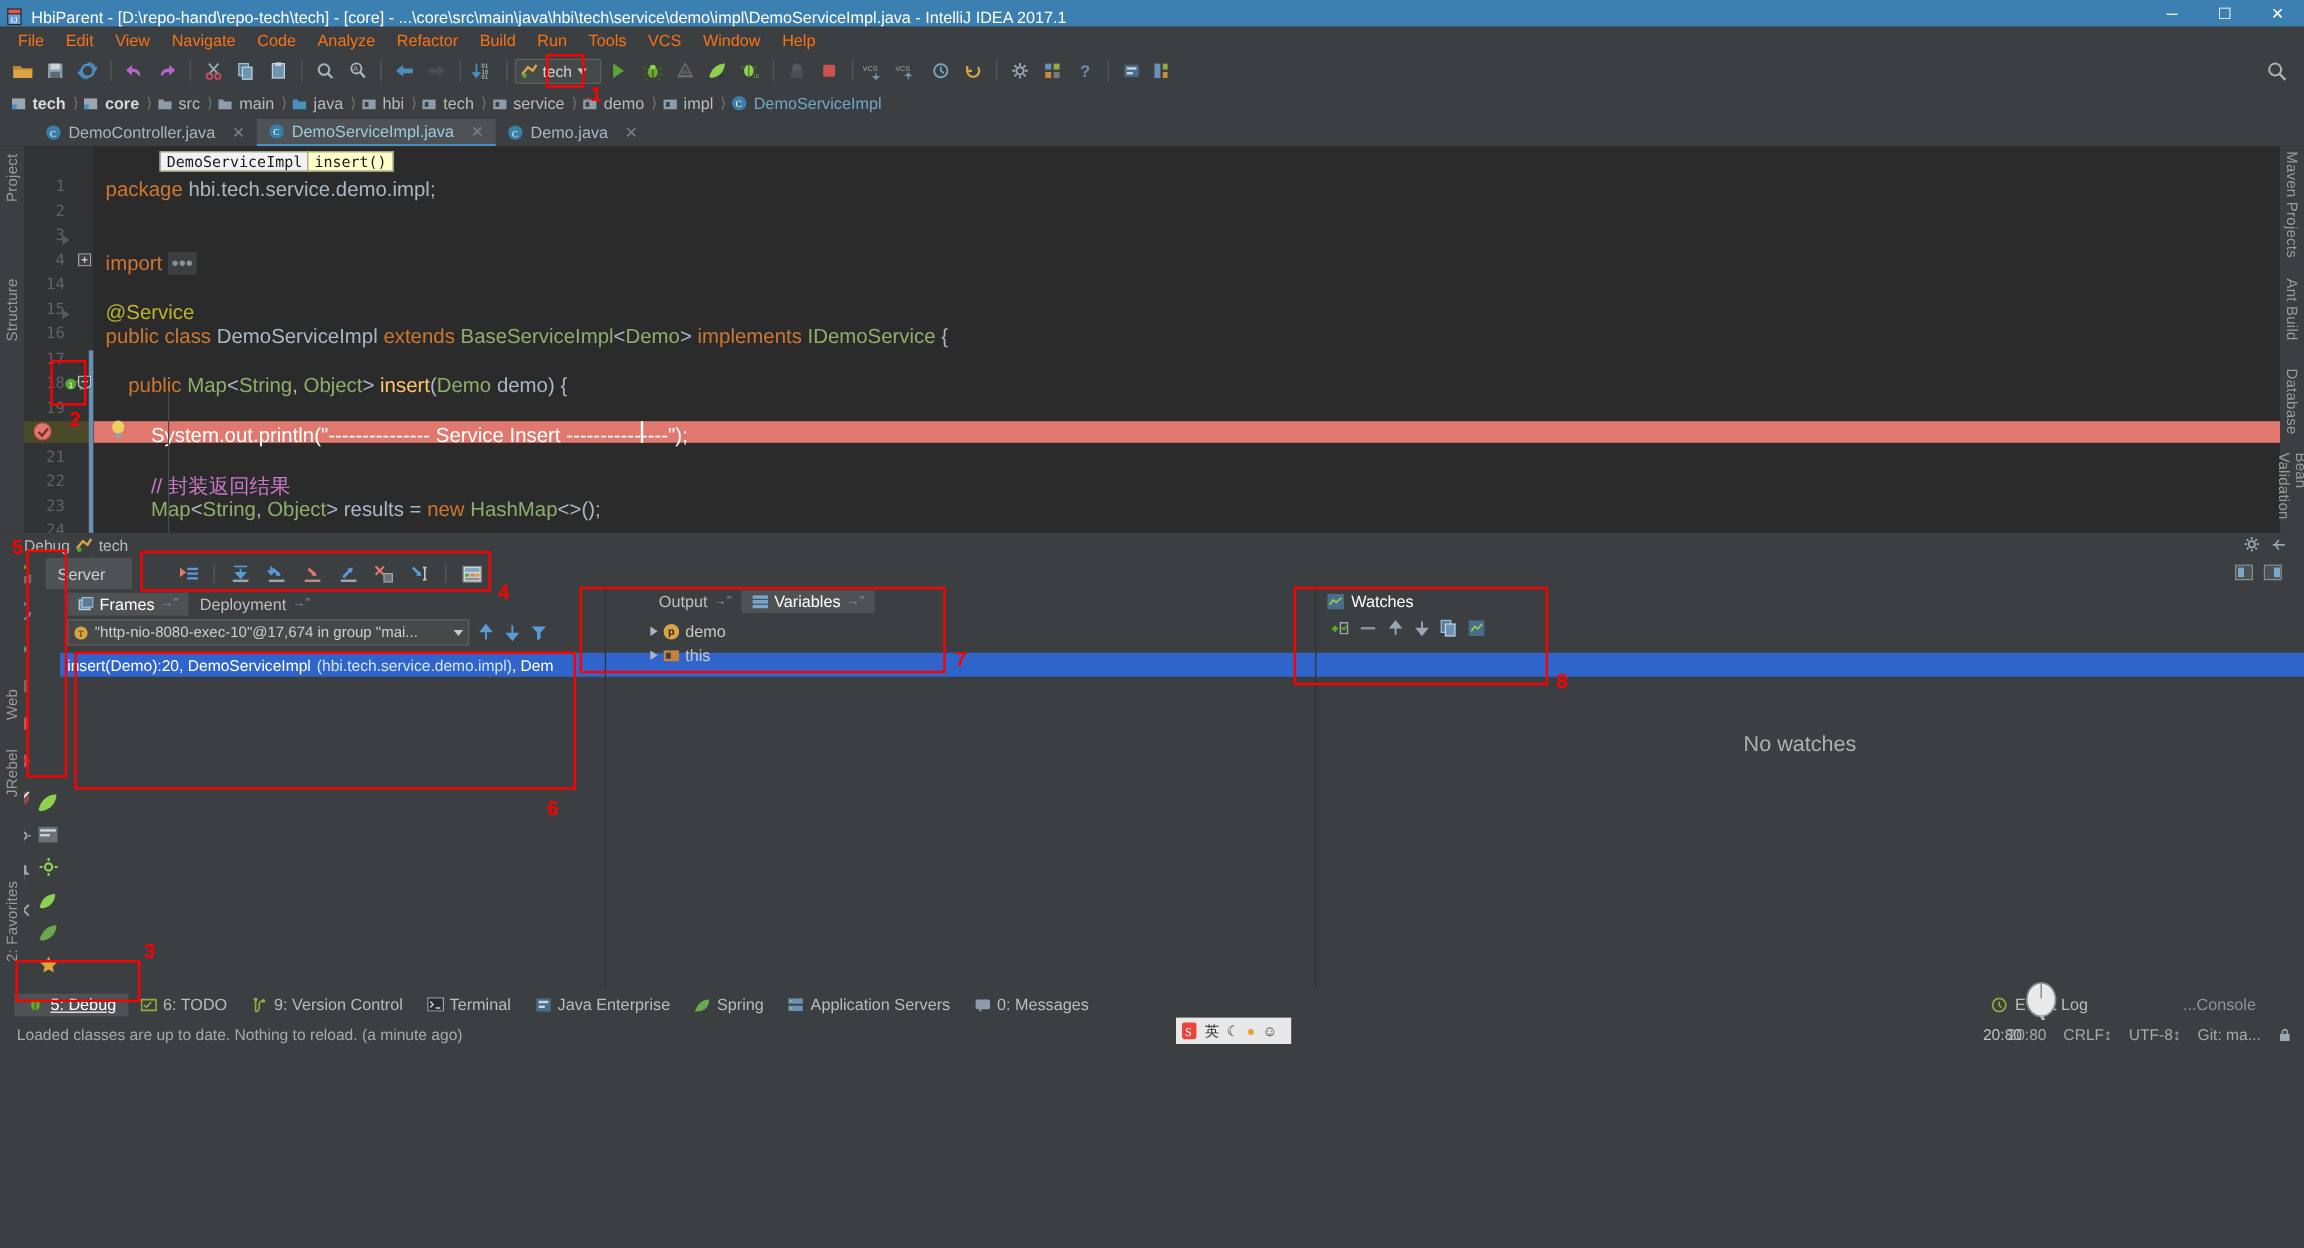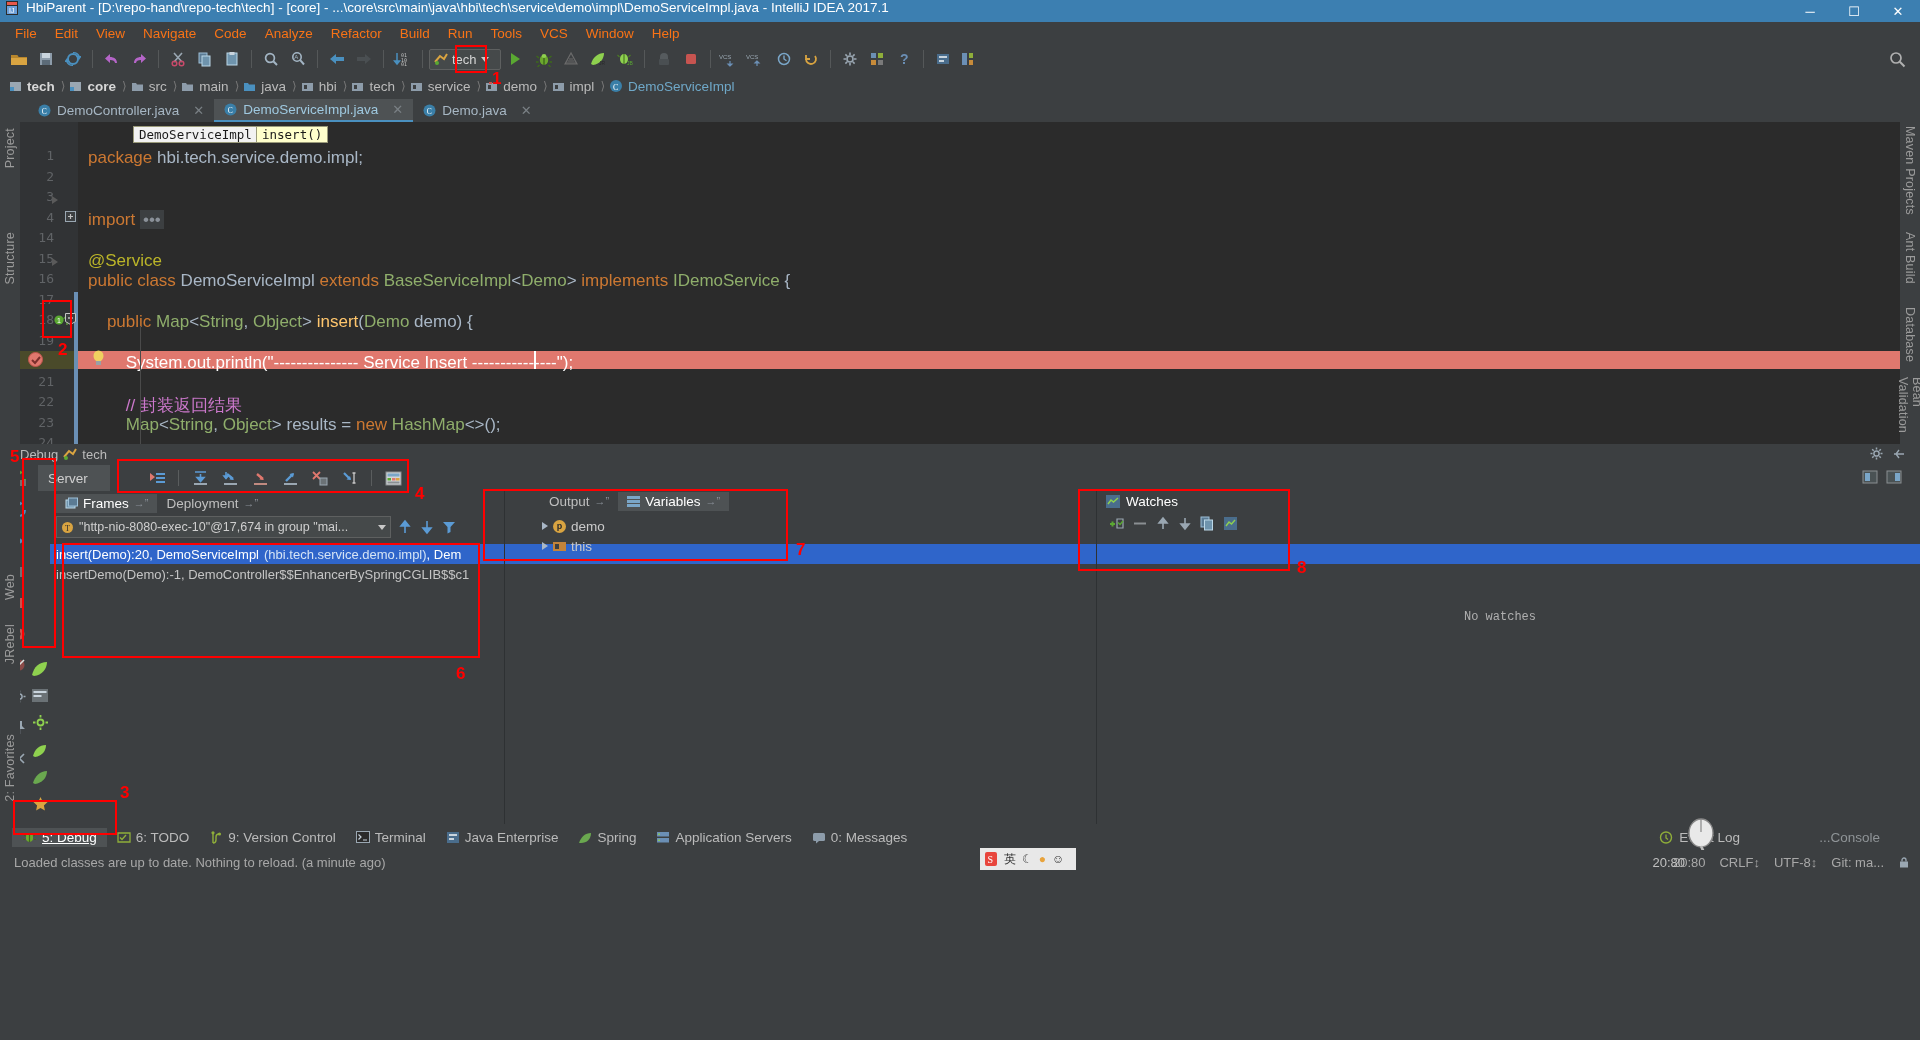--- a/index.html
+++ b/index.html
@@ -7,21 +7,21 @@
   body {
     font-family: "Liberation Sans", sans-serif;
     font-size: 14px;
     background:#3c3f41;
     color:#bbbbbb;
     -webkit-font-smoothing:antialiased;
   }
 
   
   #titlebar {
-    height:22px; background:#3c7fb1; display:flex; align-items:flex-start;
+    height:22px; background:#3c7fb1; display:flex; align-items:flex-end;
     color:#ffffff; font-size:13.5px; padding-left:4px; position:relative;
   }
   #titlebar .appicon {
     width:16px;height:16px;margin-right:6px;flex:none;position:relative;
   }
   .wbtns { position:absolute; right:0; top:0; height:22px; display:flex; }
   .wbtn { width:44px;height:22px;display:flex;align-items:center;justify-content:center;color:#fff;font-size:13px; }
 
   
   #menubar { height:22px; background:#3c3f41; display:flex; align-items:center; padding-left:6px; gap:0px; }
@@ -814,23 +814,20 @@
             <path d="M2 3h12l-4.5 5v5l-3 1.5V8z" fill="#5b9bd5"></path>
           </svg>
         </span>
     </div>
 
     <div class="framelist" style="margin-left:12px;margin-top:4px;">
       <div class="frow sel">
         <span>insert(Demo):20, DemoServiceImpl</span>
         <span class="fital" style="margin-left:5px;">(hbi.tech.service.demo.impl)</span>
         <span>, Dem</span>
-      </div>
-      <div class="frow">
-        <span>insertDemo(Demo):-1, DemoController$$EnhancerBySpringCGLIB$$c1</span>
       </div>
     </div>
 
     <div style="position:absolute;left:496px;top:26px;width:320px;">
       <div class="panelhdr">
         <div class="subtab">
           <span>Output</span>
           <span style="color:#8a9098;font-size:11px;">→”</span>
         </div>
         <div class="subtab active">
@@ -903,21 +900,21 @@
               <rect x="4.5" y="4" width="8" height="10" fill="#6f94ad" stroke="#bcd8e8"></rect>
             </svg>
           </span>
         <span>
             <svg width="15" height="15">
               <rect x="1" y="1" width="13" height="13" fill="#4a6d8c"></rect>
               <path d="M3 10l3-4 2.5 2L12 4" stroke="#8fd14f" stroke-width="1.4" fill="none"></path>
             </svg>
           </span>
       </div>
-      <div style="position:absolute;left:0;right:0;top:120px;text-align:center;font-size:12px;color:#b0b0b0;font-family:Liberation Mono, monospace;">No watches</div>
+      <div style="position:absolute;left:0;right:0;top:120px;text-align:center;font-size:18px;color:#b0b0b0;">No watches</div>
     </div>
 
     <div style="position:absolute;left:466px;top:26px;bottom:0;width:1px;background:#2e3133;"></div>
     <div style="position:absolute;left:1058px;top:26px;bottom:0;width:1px;background:#2e3133;"></div>
   </div>
 
   <div class="railL" style="left:0;top:0;height:360px;">
     <span class="railtxt flip" style="position:absolute;top:110px;">Web</span>
     <span class="railtxt flip" style="position:absolute;top:160px;">JRebel</span>
     <span class="railtxt flip" style="position:absolute;top:270px;">2: Favorites</span>

